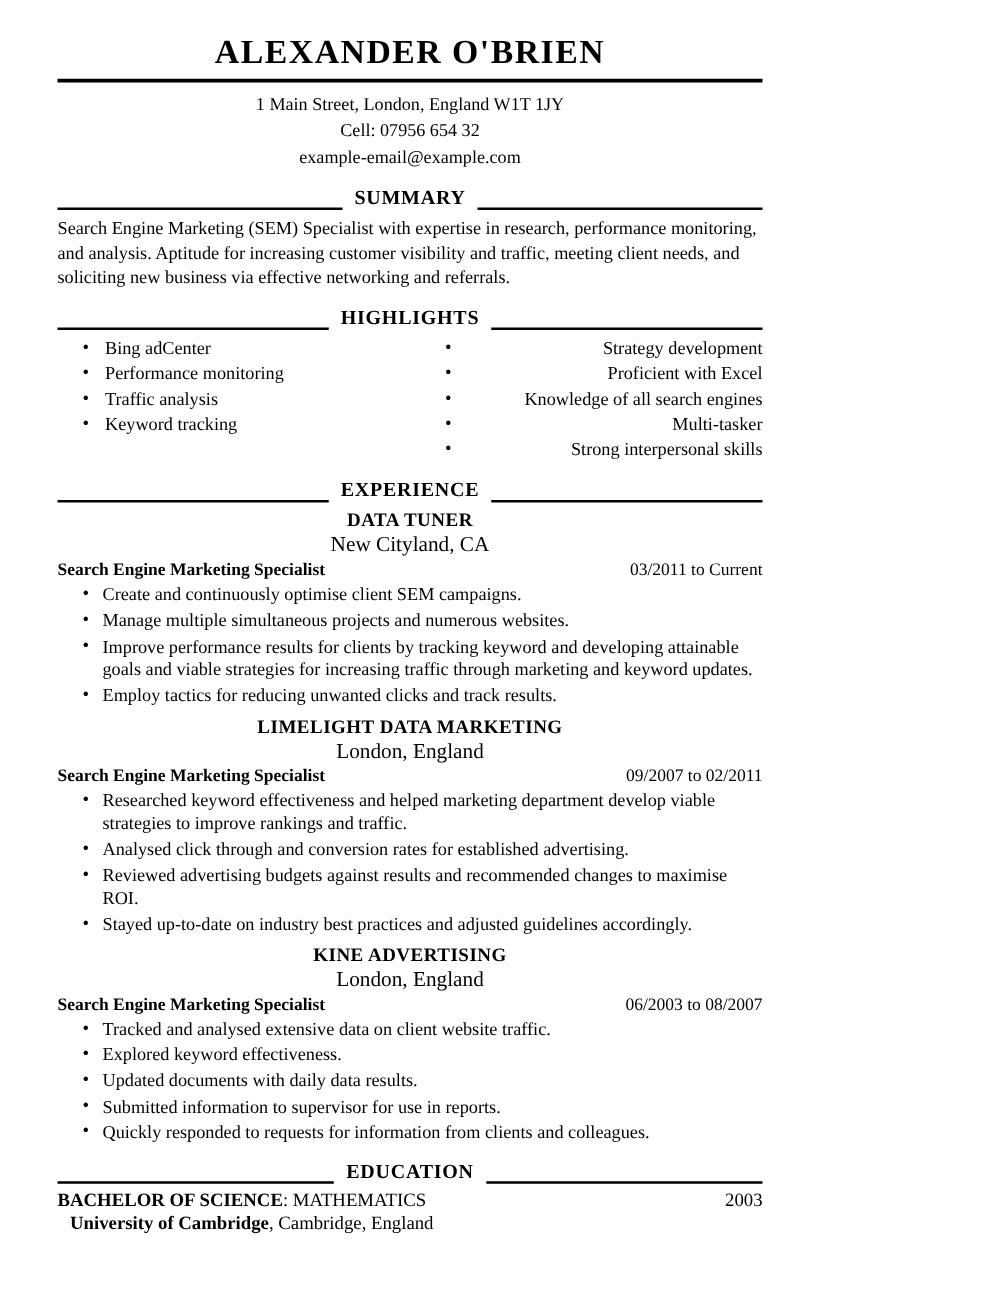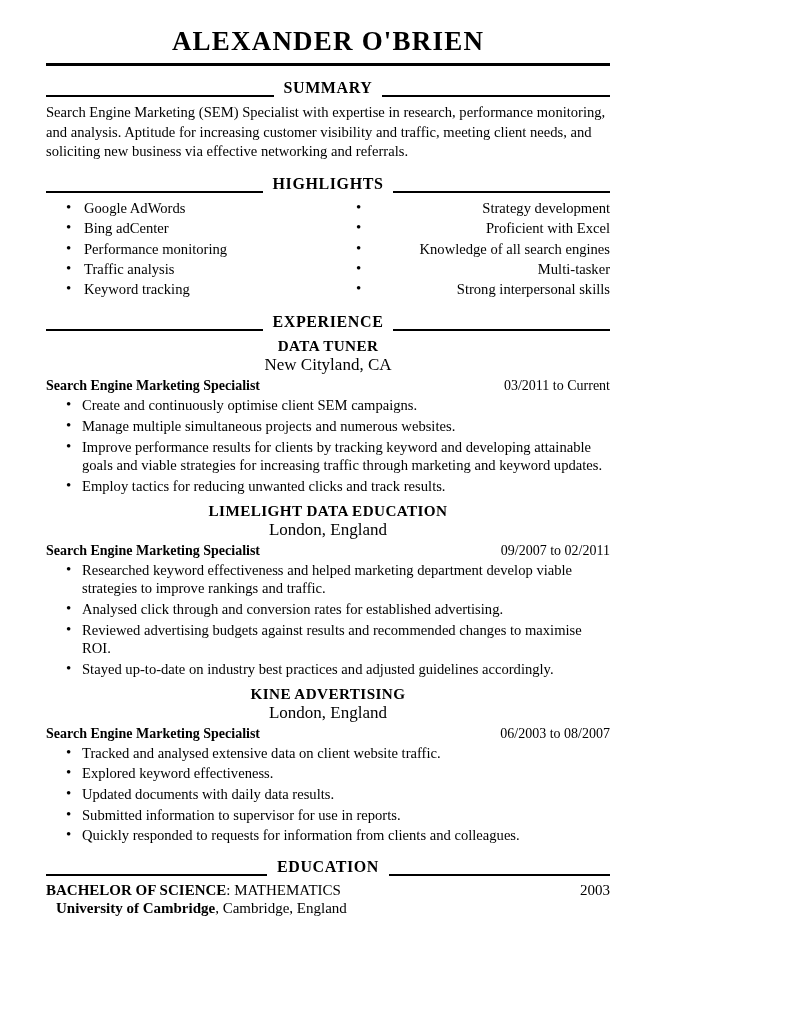--- a/index.html
+++ b/index.html
@@ -141,38 +141,42 @@
   .edu-school b { font-weight: bold; }
 </style>
 </head>
 <body>
 
 <div class="page">
 
   <div>
     <div class="name">ALEXANDER O'BRIEN</div>
     <hr class="rule-thick">
+    <div class="contact">
+      <div>1 Main Street, London, England W1T 1JY</div>
+      <div>Cell: 07956 654 32</div>
+      <div>example-email@example.com</div>
+    </div>
   </div>
 
   <div class="section-head">
     <span class="line"></span>
     <span class="title">SUMMARY</span>
     <span class="line"></span>
   </div>
   <div class="summary">Search Engine Marketing (SEM) Specialist with expertise in research, performance monitoring, and analysis. Aptitude for increasing customer visibility and traffic, meeting client needs, and soliciting new business via effective networking and referrals.</div>
 
   <div class="section-head">
     <span class="line"></span>
     <span class="title">HIGHLIGHTS</span>
     <span class="line"></span>
   </div>
   <div class="highlights">
     <div class="col">
       <ul class="bullets">
-        <li>Google AdWords</li>
         <li>Bing adCenter</li>
         <li>Performance monitoring</li>
         <li>Traffic analysis</li>
         <li>Keyword tracking</li>
       </ul>
     </div>
     <div class="col">
       <ul class="bullets">
         <li>Strategy development</li>
         <li>Proficient with Excel</li>
@@ -198,21 +202,21 @@
     </div>
     <ul class="bullets">
       <li>Create and continuously optimise client SEM campaigns.</li>
       <li>Manage multiple simultaneous projects and numerous websites.</li>
       <li>Improve performance results for clients by tracking keyword and developing attainable goals and viable strategies for increasing traffic through marketing and keyword updates.</li>
       <li>Employ tactics for reducing unwanted clicks and track results.</li>
     </ul>
   </div>
 
   <div class="job">
-    <div class="company">LIMELIGHT DATA EDUCATION</div>
+    <div class="company">LIMELIGHT DATA MARKETING</div>
     <div class="location">London, England</div>
     <div class="role-row">
       <span class="role-title">Search Engine Marketing Specialist</span>
       <span class="role-dates">09/2007 to 02/2011</span>
     </div>
     <ul class="bullets">
       <li>Researched keyword effectiveness and helped marketing department develop viable strategies to improve rankings and traffic.</li>
       <li>Analysed click through and conversion rates for established advertising.</li>
       <li>Reviewed advertising budgets against results and recommended changes to maximise ROI.</li>
       <li>Stayed up-to-date on industry best practices and adjusted guidelines accordingly.</li>

